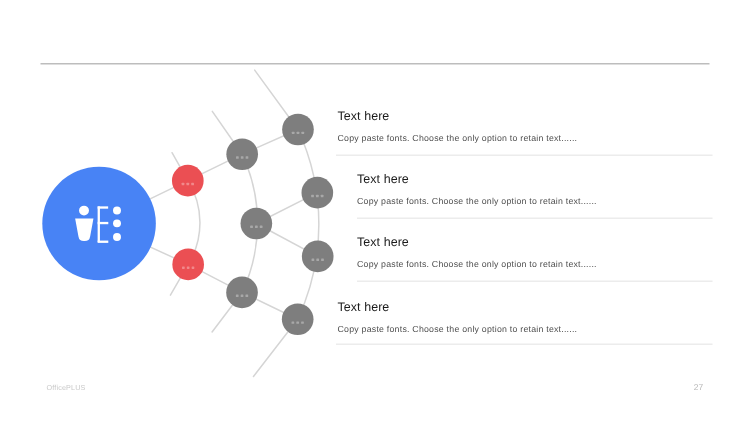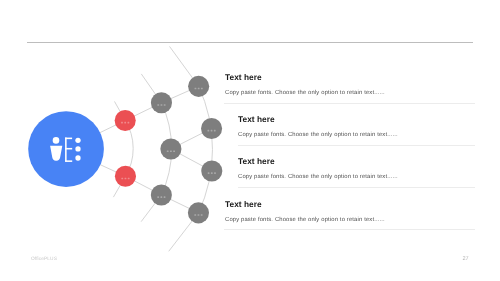--- a/index.html
+++ b/index.html
@@ -3,21 +3,21 @@
 <meta charset="utf-8">
 <style>
   html,body{margin:0;padding:0;}
   body{width:500px;height:281px;overflow:hidden;background:#ffffff;
        font-family:"Liberation Sans",sans-serif;
        -webkit-font-smoothing:antialiased;text-rendering:geometricPrecision;}
   .slide{position:relative;width:500px;height:281px;background:#fff;overflow:hidden;}
   .rule{position:absolute;left:27px;top:42px;width:446px;height:1px;background:#bdbdbd;}
   #diagram{position:absolute;left:0;top:0;}
   .tblock{position:absolute;white-space:nowrap;}
-  .ttitle{font-size:8.3px;font-weight:bold;color:#1b1b1b;letter-spacing:0.05px;line-height:8px;}
+  .ttitle{font-size:8.3px;font-weight:normal;color:#1b1b1b;letter-spacing:0.05px;line-height:8px;}
   .tsub{font-size:5.85px;color:#4d4d4d;letter-spacing:0.155px;line-height:6px;margin-top:9px;}
   .tline{position:absolute;height:1px;background:#ececec;}
   .brand{position:absolute;left:31px;top:256.8px;font-size:4.8px;color:#c9c9c9;letter-spacing:0.1px;}
   .pagenum{position:absolute;left:462.5px;top:256.3px;font-size:5.6px;color:#b4b4b4;}
 </style>
 </head>
 <body>
 
 <div class="slide">
   <div class="rule"></div>

